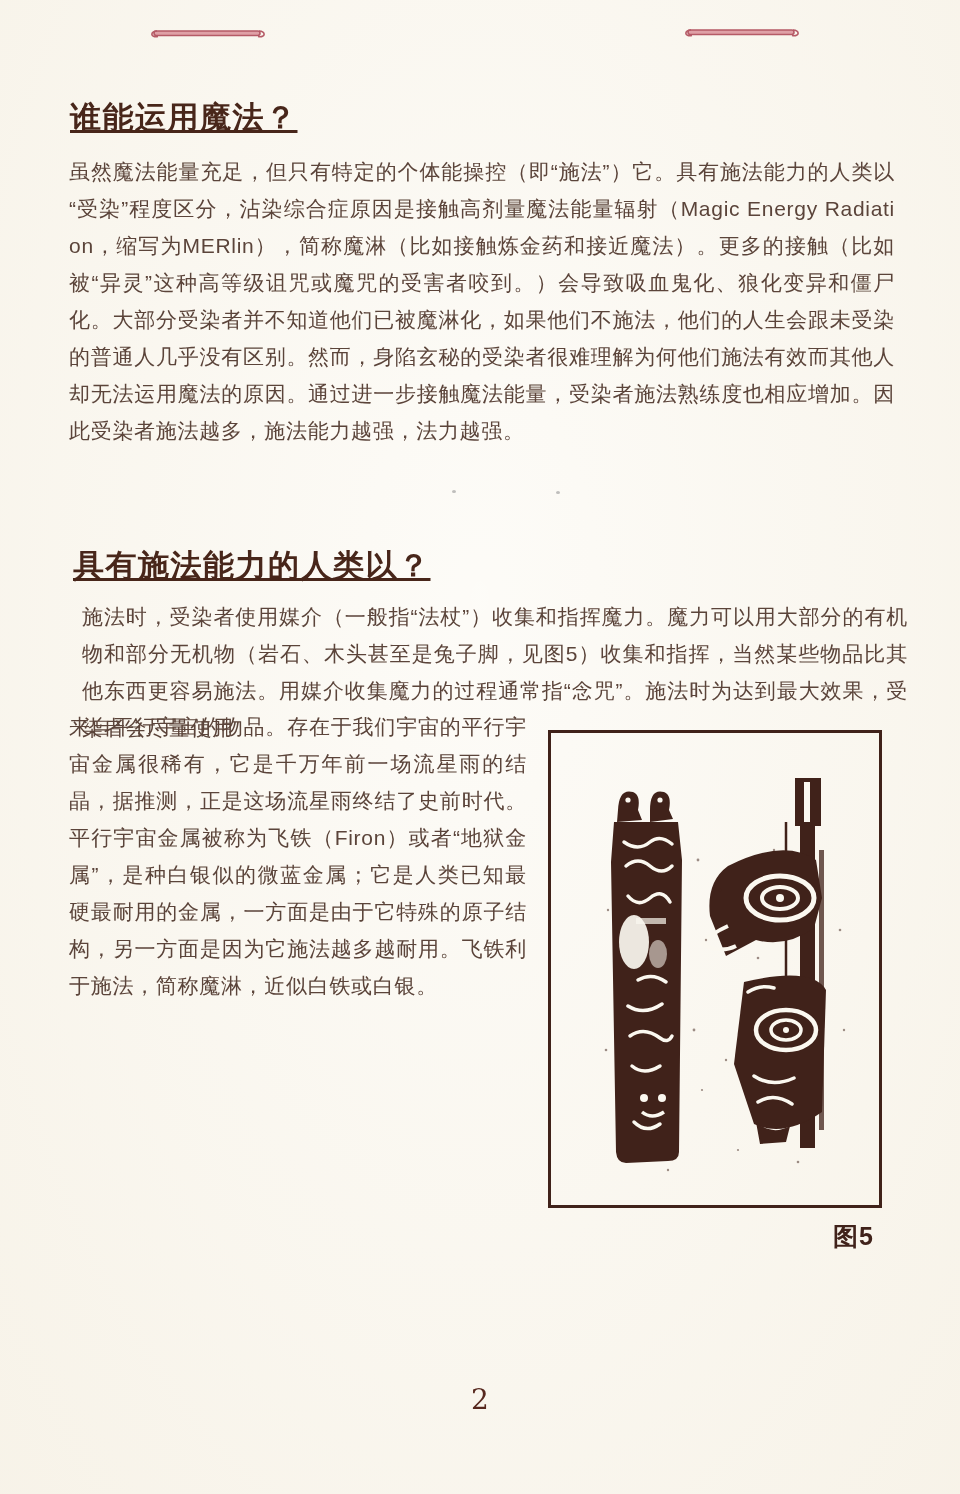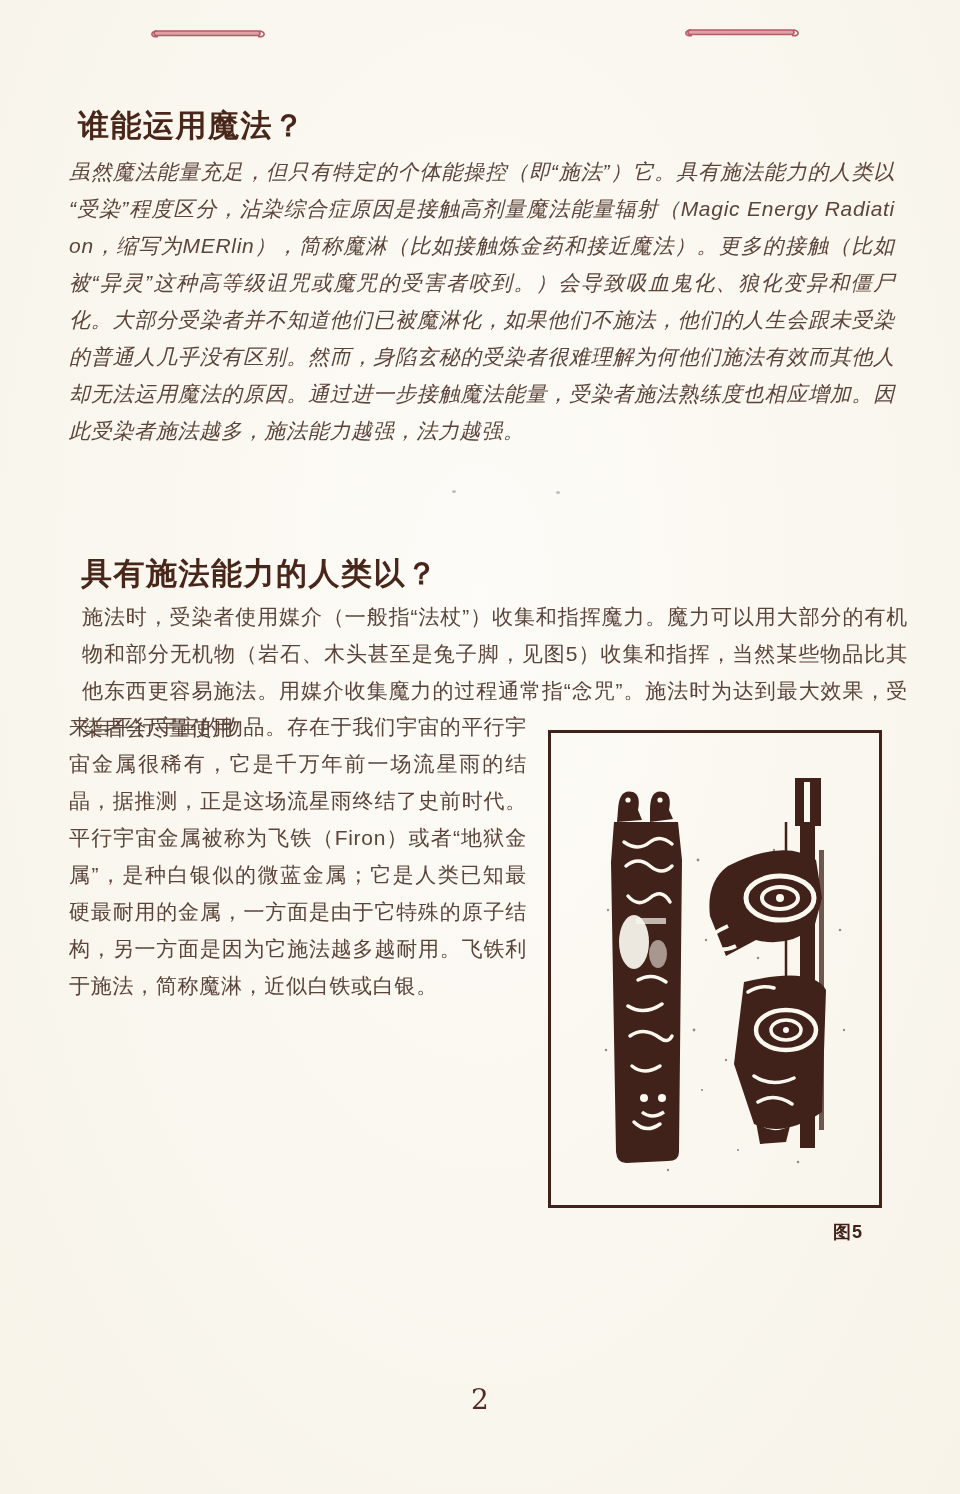--- a/index.html
+++ b/index.html
@@ -11,40 +11,40 @@
     width:960px;height:1494px;position:relative;overflow:hidden;
     background:var(--paper);
     background-image:radial-gradient(ellipse at 50% 40%, rgba(255,255,255,.5), rgba(240,233,218,.35));
     font-family:"Liberation Sans","DejaVu Sans",sans-serif;
     color:var(--body);
   }
   .clip{position:absolute;width:120px;height:16px;}
   .clip.l{left:148px;top:25px;}
   .clip.r{left:682px;top:24px;}
   h1.h{
-    position:absolute;margin:8px;color:var(--heading);
-    font-size:31px;font-weight:bold;letter-spacing:1.5px;line-height:1.2;
+    position:absolute;margin:0;color:var(--heading);
+    font-size:31px;font-weight:bold;letter-spacing:1.5px;line-height:1.2;text-decoration:underline;
   }
   .h1{left:70px;top:99px;}
   .h2{left:73px;top:547px;}
   p.body{
     position:absolute;margin:0;
     font-size:21px;line-height:37px;letter-spacing:0.7px;
     text-align:justify;text-justify:inter-ideograph;word-break:break-all;
     color:var(--body);
   }
-  .p1{left:69px;top:153px;width:826px;font-style:italic;}
+  .p1{left:69px;top:153px;width:826px;}
   .p2{left:82px;top:598px;width:826px;}
   .p3{left:69px;top:708px;width:458px;line-height:38px;}
   .figure{
     position:absolute;left:548px;top:730px;width:334px;height:478px;
   }
   .caption{
     position:absolute;left:833px;top:1220px;
-    font-size:18px;font-weight:bold;color:var(--ink);letter-spacing:1px;
+    font-size:25px;font-weight:bold;color:var(--ink);letter-spacing:1px;
   }
   .pagenum{
     position:absolute;left:0;top:1383px;width:960px;text-align:center;
     font-family:"DejaVu Serif","Liberation Serif",serif;
     font-size:28px;color:var(--pagenum);
   }
   .speck{position:absolute;width:4px;height:3px;border-radius:50%;background:#8d8d8d;opacity:.55;}
   .speck.a{left:452px;top:490px;}
   .speck.b{left:556px;top:491px;}
 </style>

